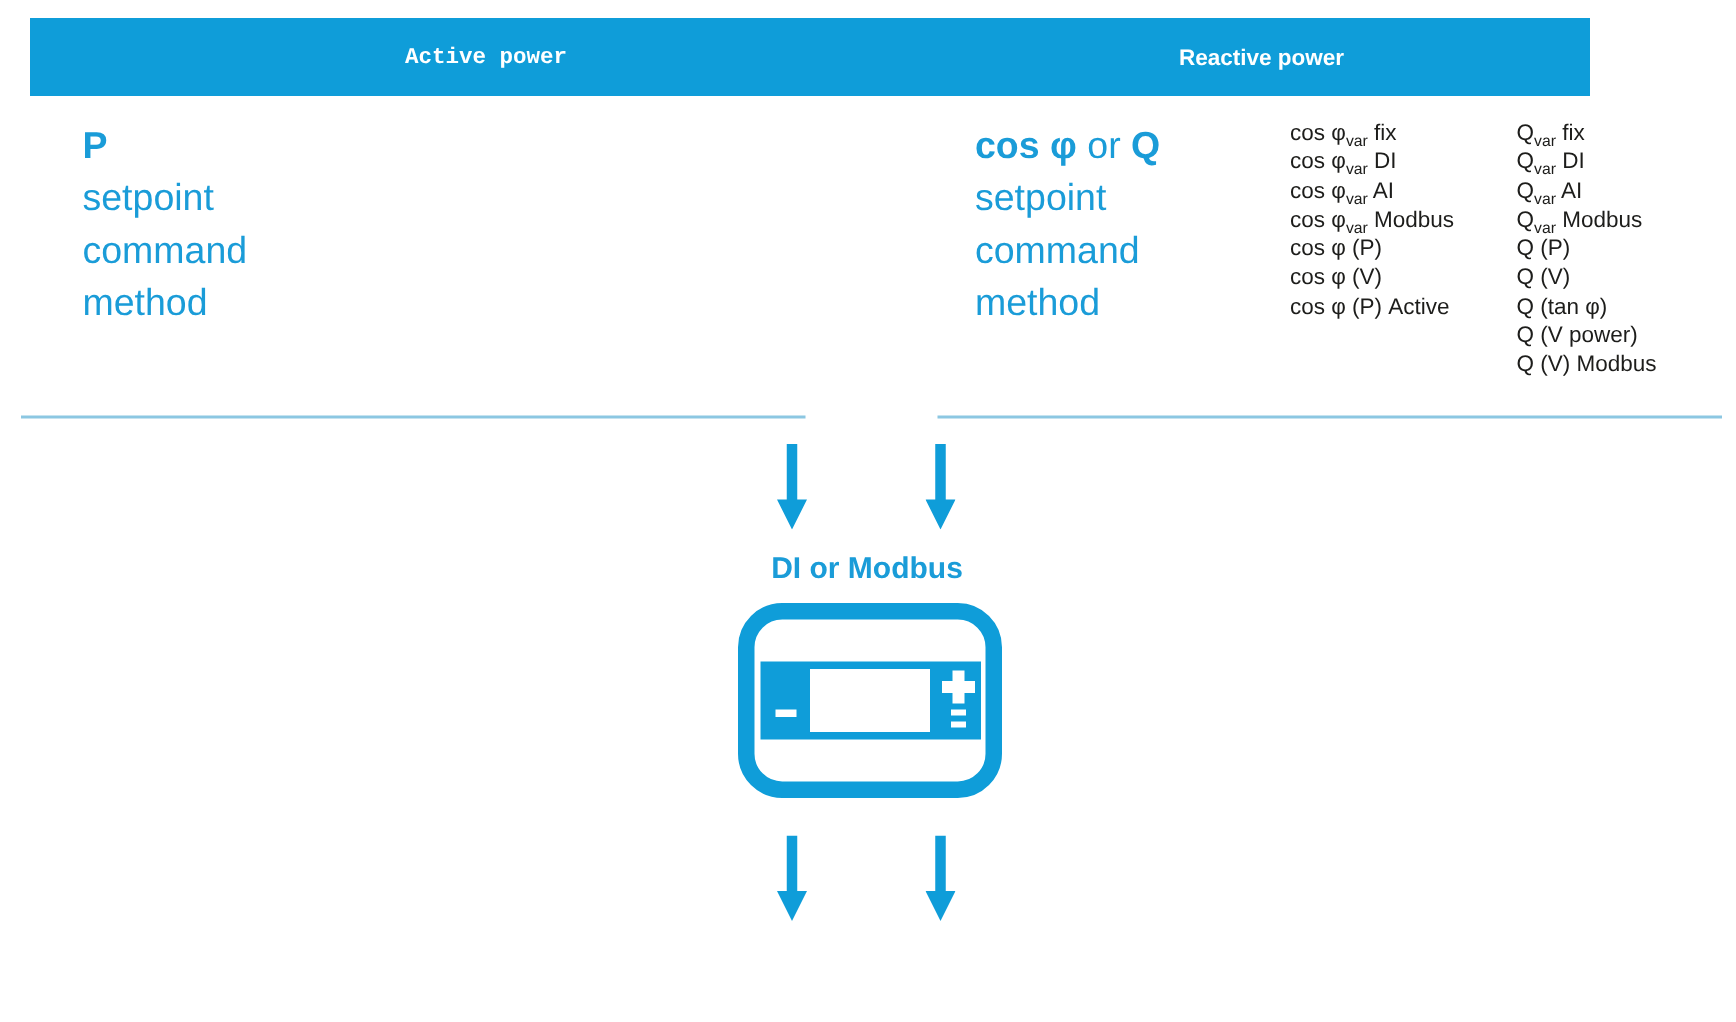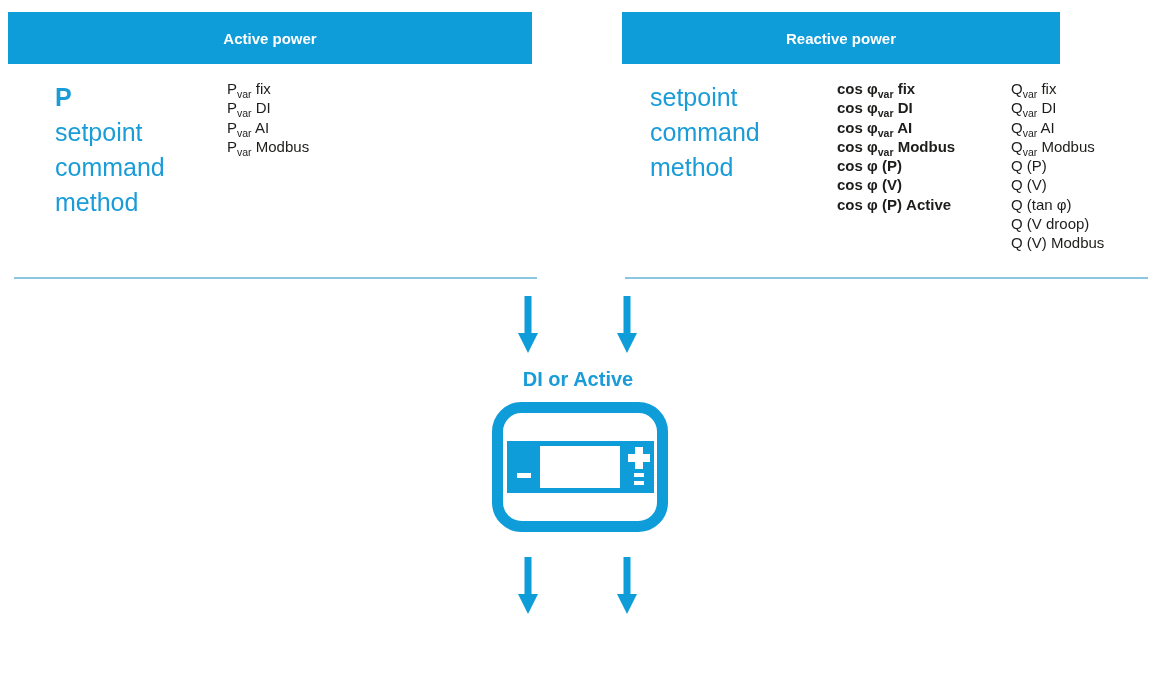--- a/index.html
+++ b/index.html
@@ -18,38 +18,38 @@
     background:#ffffff;
     overflow:hidden;
   }
   .header-bar{
     position:absolute;top:12px;height:52px;
     background:var(--accent);
     color:var(--header-text);
     display:flex;align-items:center;justify-content:center;
     font-size:15px;font-weight:700;
   }
-  .header-bar.left{left:8px;width:524px;}
+  .header-bar.left{left:20px;width:608px;font-family:Liberation Mono, monospace;}
   .header-bar.right{left:622px;width:438px;}
   .heading{
     position:absolute;top:80px;
     color:var(--heading-blue);
     font-size:25px;line-height:35px;
     white-space:nowrap;
   }
   .heading.left{left:55px;}
   .heading.right{left:650px;}
   .method-list{
     position:absolute;top:79px;
     color:var(--list-text);
     font-size:15px;line-height:19.3px;
     white-space:nowrap;
   }
   .method-list.p-list{left:227px;}
-  .method-list.cos-list{left:837px;font-weight:bold;}
+  .method-list.cos-list{left:860px;}
   .method-list.q-list{left:1011px;}
   sub{font-size:0.7em;line-height:0;}
   .b{font-weight:700;}
   .divider{
     position:absolute;top:277px;height:2px;width:523px;
     background:var(--divider);
   }
   .divider.left{left:14px;}
   .divider.right{left:625px;}
   .arrow{position:absolute;width:20px;height:57px;}
@@ -89,28 +89,23 @@
   <div class="header-bar right">
     <span>Reactive power</span>
   </div>
 
   <div class="heading left">
       <div><span class="b">P</span></div>
       <div><span>setpoint</span></div>
       <div><span>command</span></div>
       <div><span>method</span></div>
     </div>
-  <div class="method-list p-list">
-      <div><span>P</span><sub>var</sub><span> fix</span></div>
-      <div><span>P</span><sub>var</sub><span> DI</span></div>
-      <div><span>P</span><sub>var</sub><span> AI</span></div>
-      <div><span>P</span><sub>var</sub><span> Modbus</span></div>
-    </div>
 
   <div class="heading right">
+      <div><span class="b">cos φ</span><span> or </span><span class="b">Q</span></div>
       <div><span>setpoint</span></div>
       <div><span>command</span></div>
       <div><span>method</span></div>
     </div>
   <div class="method-list cos-list">
       <div><span>cos φ</span><sub>var</sub><span> fix</span></div>
       <div><span>cos φ</span><sub>var</sub><span> DI</span></div>
       <div><span>cos φ</span><sub>var</sub><span> AI</span></div>
       <div><span>cos φ</span><sub>var</sub><span> Modbus</span></div>
       <div><span>cos φ (P)</span></div>
@@ -118,39 +113,39 @@
       <div><span>cos φ (P) Active</span></div>
     </div>
   <div class="method-list q-list">
       <div><span>Q</span><sub>var</sub><span> fix</span></div>
       <div><span>Q</span><sub>var</sub><span> DI</span></div>
       <div><span>Q</span><sub>var</sub><span> AI</span></div>
       <div><span>Q</span><sub>var</sub><span> Modbus</span></div>
       <div><span>Q (P)</span></div>
       <div><span>Q (V)</span></div>
       <div><span>Q (tan φ)</span></div>
-      <div><span>Q (V droop)</span></div>
+      <div><span>Q (V power)</span></div>
       <div><span>Q (V) Modbus</span></div>
     </div>
 
   <div class="divider left"></div>
   <div class="divider right"></div>
 
   <div class="arrow top-1">
     <svg viewBox="0 0 20 57">
         <path d="M6.5 0 h7 v37 h6.5 L10 57 L0 37 h6.5 Z"></path>
       </svg>
   </div>
   <div class="arrow top-2">
     <svg viewBox="0 0 20 57">
         <path d="M6.5 0 h7 v37 h6.5 L10 57 L0 37 h6.5 Z"></path>
       </svg>
   </div>
 
-  <div class="di-label">DI or Active</div>
+  <div class="di-label">DI or Modbus</div>
 
   <div class="device">
     <svg viewBox="0 0 178 132">
       <rect class="stroke" x="6.5" y="6.5" width="165" height="119" rx="24"></rect>
       <rect class="fill" x="16" y="40" width="147" height="52"></rect>
       <rect class="white" x="49" y="45" width="80" height="42"></rect>
       <rect class="white" x="26" y="72" width="14" height="5"></rect>
       <rect class="white" x="144" y="46" width="8" height="22"></rect>
       <rect class="white" x="137" y="53" width="22" height="8"></rect>
       <rect class="white" x="143" y="72" width="10" height="4"></rect>

